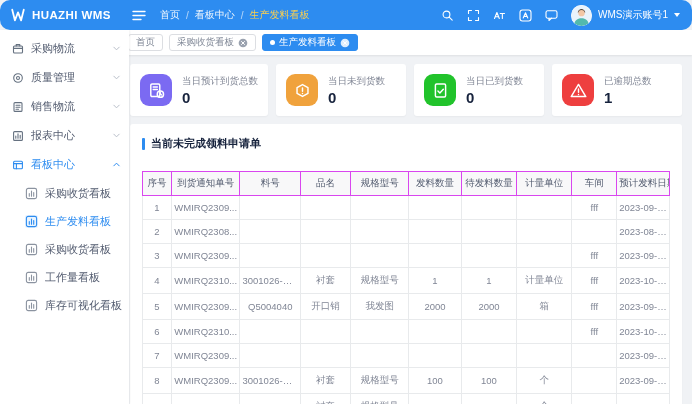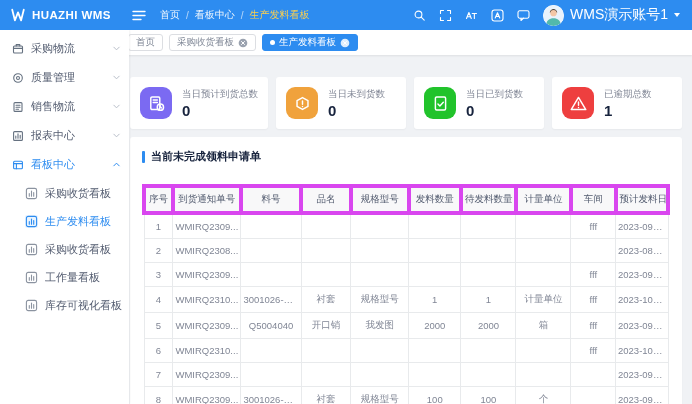--- a/index.html
+++ b/index.html
@@ -2,34 +2,34 @@
 <html><head>
 <meta charset="utf-8">
 <style>
   * { margin:0; padding:0; box-sizing:border-box; }
   html,body { width:692px; height:404px; overflow:hidden; }
   body { font-family:"Liberation Sans","DejaVu Sans",sans-serif; background:#f0f2f5; }
   .app { position:relative; width:692px; height:404px; overflow:hidden; background:#f0f2f5; }
 
   
   .topbar { position:absolute; top:0; left:0; right:0; height:30px; background:#2d8cf0;
-            display:flex; align-items:center; color:#fff; z-index:5; }
+            display:flex; align-items:center; color:#fff; z-index:5;border-radius:10px; }
   .logo-area { width:120px; flex:none; display:flex; align-items:center; gap:6px; padding-left:10px; }
   .logo-text { font-weight:bold; font-size:11.5px; letter-spacing:.4px; white-space:nowrap; }
   .hamburger { margin-left:12px; display:flex; cursor:pointer; }
   .breadcrumb { margin-left:14px; font-size:10px; display:flex; align-items:center; gap:6px;
                 color:rgba(255,255,255,.92); white-space:nowrap; }
   .crumb.current { color:#f9cf50; }
   .crumb-sep { color:rgba(255,255,255,.65); }
   .topbar-right { margin-left:auto; display:flex; align-items:center; gap:13px; padding-right:12px; }
   .tb-icon { width:13px; height:13px; display:flex; color:#fff; cursor:pointer; }
   .tb-icon svg { width:100%; height:100%; }
   .user-chip { display:flex; align-items:center; gap:6px; cursor:pointer; }
   .avatar { width:21px; height:21px; border-radius:50%; overflow:hidden; background:#fff; flex:none; }
-  .username { font-size:14px; }
+  .username { font-size:10px; }
   .caret { width:0; height:0; border-left:3.5px solid transparent; border-right:3.5px solid transparent;
            border-top:4px solid #fff; }
 
   
   .sidebar { position:absolute; top:30px; left:0; bottom:0; width:129px; background:#fff;
              box-shadow:1px 0 2px rgba(0,0,0,.05); overflow:hidden; z-index:4;
              font-size:11px; color:#515a6e; padding-top:4px; }
   .menu-item { height:29px; display:flex; align-items:center; gap:7px; padding:0 8px 0 12px; cursor:pointer; }
   .menu-item .m-icon { width:12px; height:12px; flex:none; color:#657180; display:flex; }
   .menu-item .m-icon svg { width:100%; height:100%; }
@@ -49,42 +49,42 @@
   .tabbar { height:25px; flex:none; background:#fff; display:flex; align-items:center; gap:6px;
             padding:0 8px; box-shadow:0 1px 2px rgba(0,0,0,.08); position:relative; z-index:2; }
   .tab { height:17px; display:flex; align-items:center; gap:4px; padding:0 7px;
          border:1px solid #dcdee2; border-radius:3px; font-size:9.5px; color:#7e8695;
          background:#fff; cursor:pointer; white-space:nowrap; }
   .tab.active { background:#2d8cf0; border-color:#2d8cf0; color:#fff; }
   .tab .dot { width:5px; height:5px; border-radius:50%; background:#fff; flex:none; }
   .tab .close { width:10px; height:10px; display:flex; cursor:pointer; }
   .tab .close svg { width:100%; height:100%; }
 
-  .content { flex:1; padding:22px 10px; overflow:hidden; }
+  .content { flex:1; padding:9px 10px; overflow:hidden; }
 
   
   .cards { display:grid; grid-template-columns:repeat(4,1fr); gap:8px; }
   .card { background:#fff; border-radius:3px; height:52px; display:flex; align-items:center;
           gap:10px; padding:0 10px; box-shadow:0 1px 2px rgba(0,0,0,.04); }
   .card-icon { width:32px; height:32px; border-radius:9px; flex:none; display:flex;
                align-items:center; justify-content:center; color:#fff; }
   .card-icon svg { width:17px; height:17px; }
   .card-meta { display:flex; flex-direction:column; gap:2px; min-width:0; }
   .card-label { font-size:9.5px; color:#808695; white-space:nowrap; overflow:hidden; }
   .card-value { font-size:15px; font-weight:bold; color:#17233d; line-height:1; }
 
   
   .panel { background:#fff; border-radius:3px; margin-top:8px; padding:10px 12px; height:310px;
            box-shadow:0 1px 2px rgba(0,0,0,.04); }
   .section-title { display:flex; align-items:center; gap:6px; font-size:11px; font-weight:bold;
                    color:#17233d; margin:2px 0 20px; }
   .section-title .bar { width:3px; height:12px; background:#2d8cf0; border-radius:1px; flex:none; }
   table { width:100%; border-collapse:collapse; table-layout:fixed; font-size:9.5px; }
   th { background:#f8f8f9; color:#515a6e; font-weight:normal; padding:5px 2px;
-       border:4px solid #d946ef; text-align:center; white-space:nowrap; overflow:hidden; }
+       border:1px solid #d946ef; text-align:center; white-space:nowrap; overflow:hidden; }
   td { padding:6px 2px; text-align:center; color:#808695; border:1px solid #e8eaec;
        white-space:nowrap; overflow:hidden; text-overflow:ellipsis; height:22px; }
 </style>
 </head>
 <body>
 
 <div class="app">
 
   <header class="topbar">
     <div class="logo-area">

